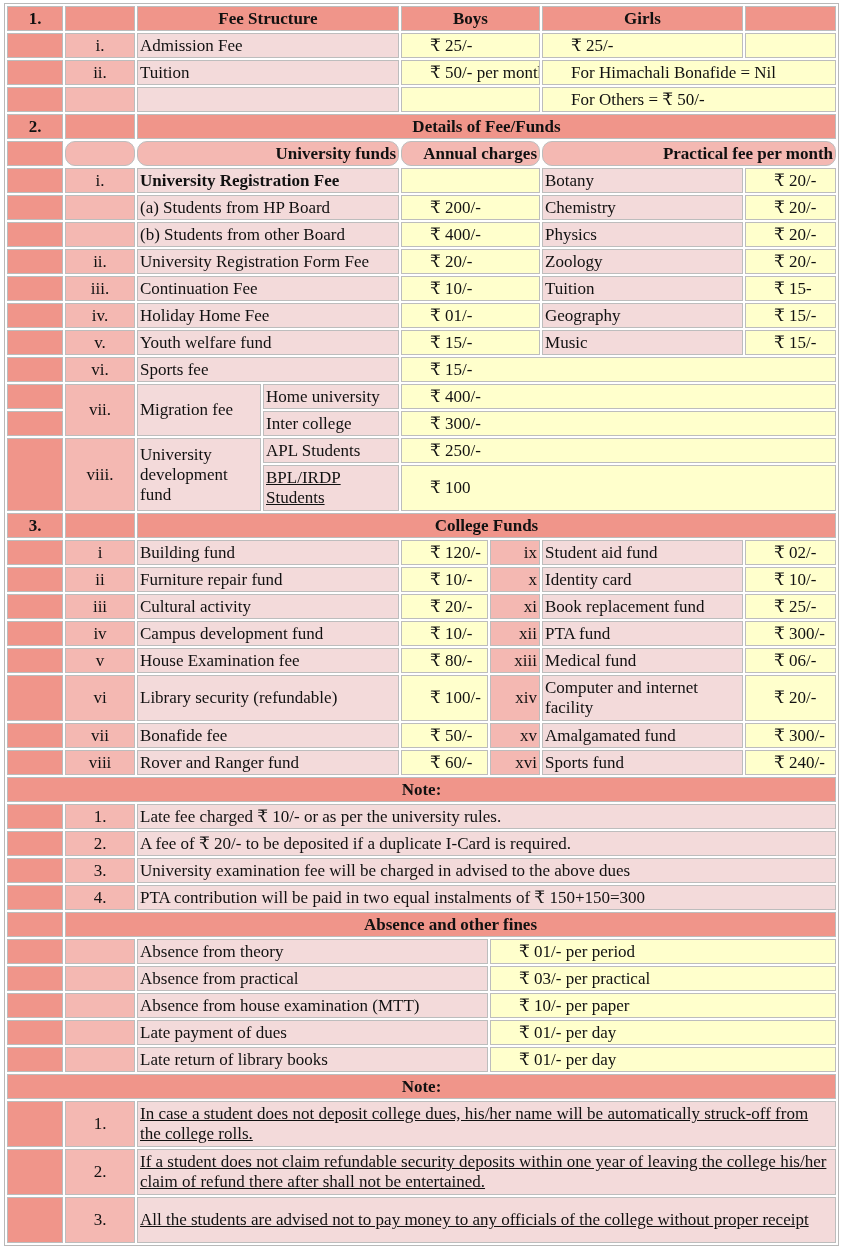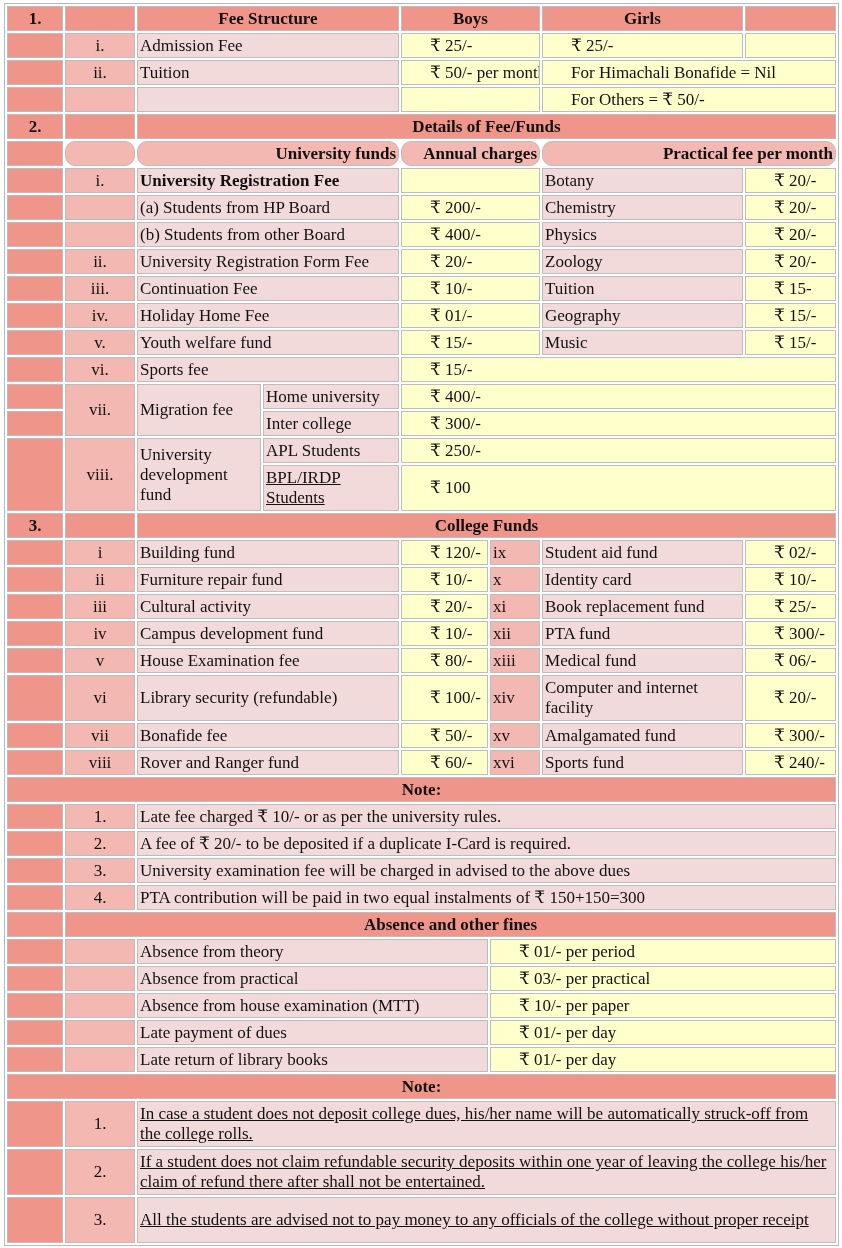--- a/index.html
+++ b/index.html
@@ -8,21 +8,21 @@
   table{position:absolute;left:4px;top:3px;border-collapse:separate;border-spacing:2px;
         width:835px;table-layout:fixed;background:#ffffff;
         border:1px solid #b9b9b9;}
   td{border:1px solid #bdbdbd;padding:0 2px;height:23px;vertical-align:middle;line-height:20px;
      white-space:nowrap;overflow:hidden;}
   td.wrap{white-space:normal;}
   .h{background:#f0958a;font-weight:bold;text-align:center;}
   .hl{background:#f0958a;}
   .sh{background:#f4b8b2;font-weight:bold;text-align:right;border-radius:10px;}
   .idx{background:#f4b8b2;text-align:center;}
-  .idx2{background:#f4b8b2;text-align:left;}
+  .idx2{background:#f4b8b2;text-align:right;}
   .lbl{background:#f3dada;}
   .val{background:#ffffcc;padding-left:28px;}
   .bi{font-weight:bold;}
   .tall{height:44px;text-decoration:underline;}
   .tall2{height:44px;}
 </style>
 </head>
 <body>
 
 <table>

